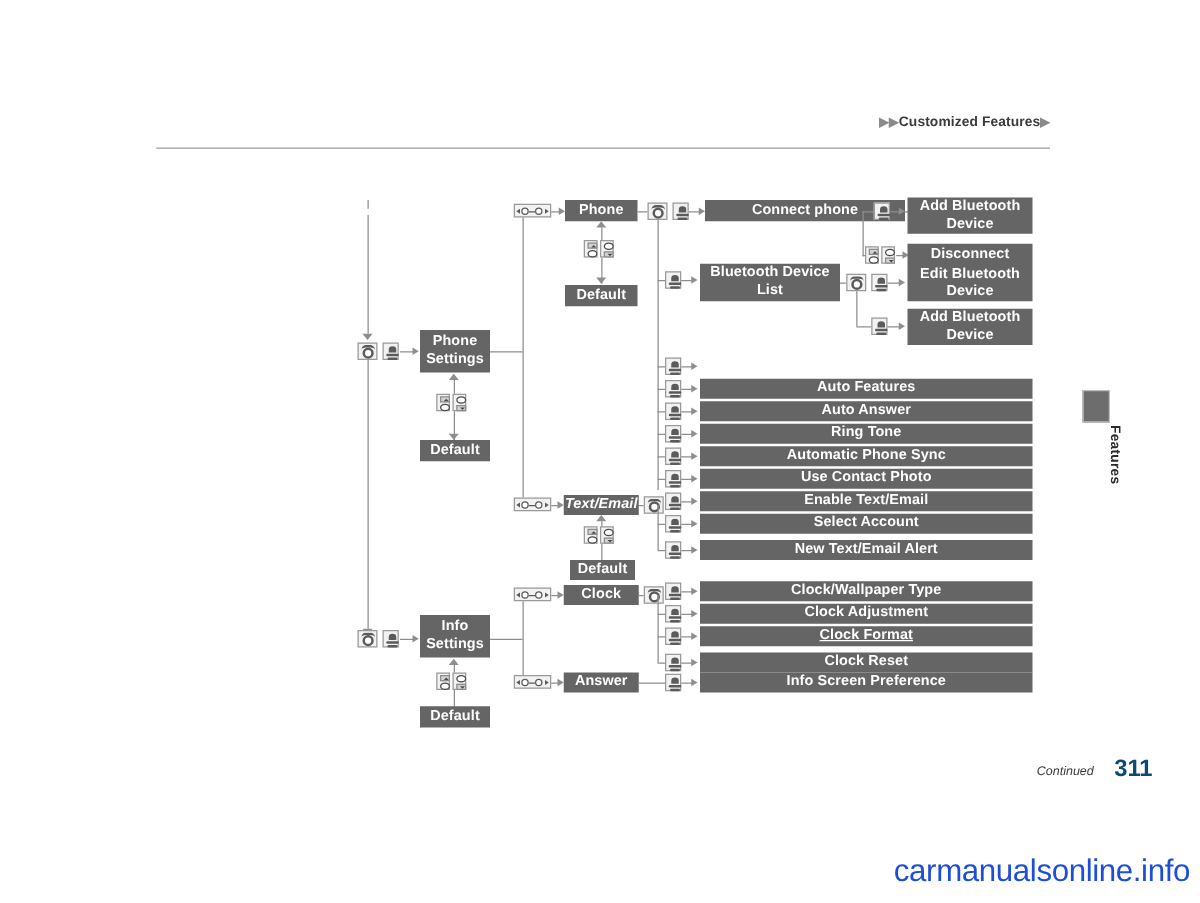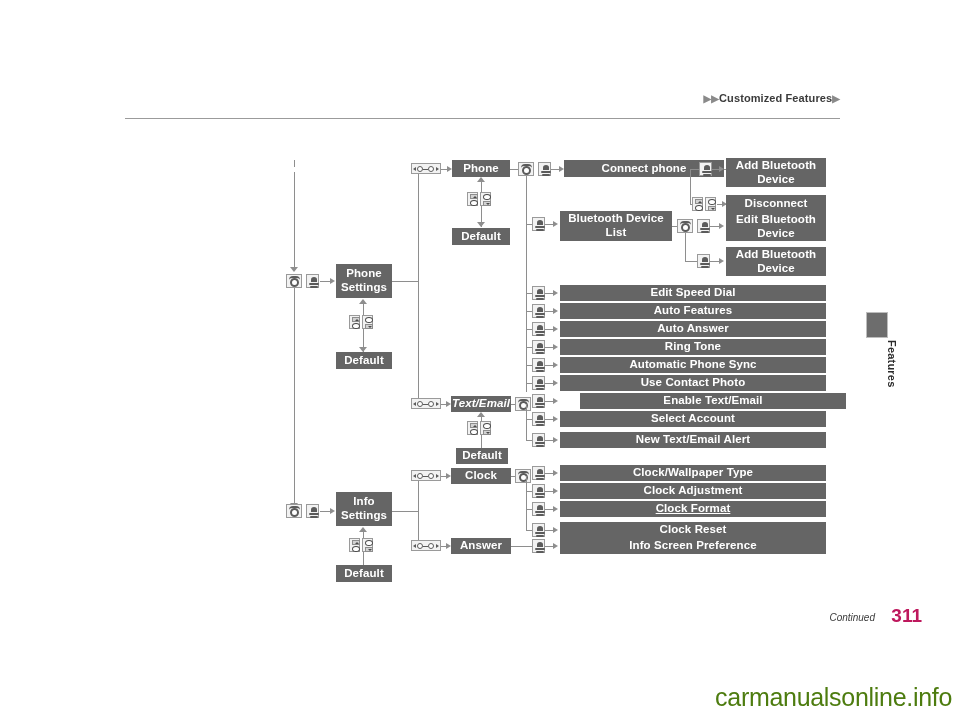--- a/index.html
+++ b/index.html
@@ -34,25 +34,25 @@
     letter-spacing:.2px;
   }
 
   
   .footer{
     position:absolute;right:85px;top:612px;
     font-size:10px;font-style:italic;color:#3b3b3b;text-align:right;
   }
   .pageno{
     position:absolute;right:38px;top:605px;
-    font-size:19px;font-weight:700;color:#be185d;
+    font-size:19px;font-weight:700;color:#0c4a6e;
   }
   .watermark{
     position:absolute;right:8px;top:683px;
-    font-size:25px;color:#4d7c0f;letter-spacing:-.3px;
+    font-size:25px;color:#1d4ed8;letter-spacing:-.3px;
     font-family:"Liberation Sans", sans-serif;
   }
 
   
   .dg{position:absolute;left:0;top:0;width:960px;height:722px;}
 
   .node{
     position:absolute;background:#656565;color:#ffffff;
     font-size:11.5px;font-weight:700;
     display:flex;align-items:center;justify-content:center;
@@ -356,23 +356,20 @@
     </div>
 
     <div class="line h" style="left:526px;top:293px;width:6px;"></div>
     <div class="ico ico-ent" style="left:532px;top:286px;">
         <span class="b1"></span>
         <span class="b2"></span>
         <span class="b3"></span>
       </div>
     <div class="line h" style="left:545px;top:293px;width:10px;"></div>
     <div class="arrow" style="left:553px;top:289.5px;"></div>
-    <div class="node" style="left:560px;top:285px;width:266px;height:16px;">
-      <span>Edit Speed Dial</span>
-    </div>
 
     <div class="line h" style="left:526px;top:311px;width:6px;"></div>
     <div class="ico ico-ent" style="left:532px;top:304px;">
         <span class="b1"></span>
         <span class="b2"></span>
         <span class="b3"></span>
       </div>
     <div class="line h" style="left:545px;top:311px;width:10px;"></div>
     <div class="arrow" style="left:553px;top:307.5px;"></div>
     <div class="node" style="left:560px;top:303px;width:266px;height:16px;">
@@ -462,21 +459,21 @@
       </div>
     <div class="line v" style="left:526px;top:404px;height:36px;"></div>
 
     <div class="ico ico-ent" style="left:532px;top:394px;">
         <span class="b1"></span>
         <span class="b2"></span>
         <span class="b3"></span>
       </div>
     <div class="line h" style="left:545px;top:401px;width:10px;"></div>
     <div class="arrow" style="left:553px;top:397.5px;"></div>
-    <div class="node" style="left:580px;top:393px;width:266px;height:16px;">
+    <div class="node" style="left:560px;top:393px;width:266px;height:16px;">
       <span>Enable Text/Email</span>
     </div>
 
     <div class="line h" style="left:526px;top:419px;width:6px;"></div>
     <div class="ico ico-ent" style="left:532px;top:412px;">
         <span class="b1"></span>
         <span class="b2"></span>
         <span class="b3"></span>
       </div>
     <div class="line h" style="left:545px;top:419px;width:10px;"></div>

